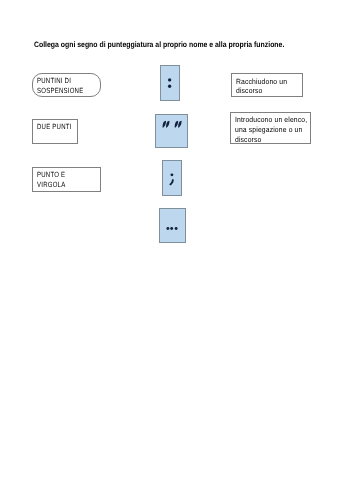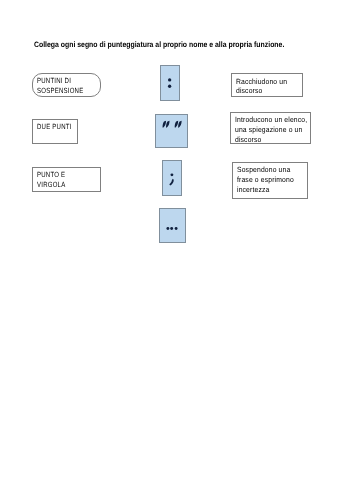--- a/index.html
+++ b/index.html
@@ -96,21 +96,14 @@
         <div>discorso</div>
     </div>
   </div>
   <div class="wbox funcbox" style="left:229.7px;top:112.1px;width:81px;height:31.5px;">
     <div class="txt">
       <div>Introducono un elenco,</div>
         <div>una spiegazione o un</div>
         <div>discorso</div>
     </div>
   </div>
-  <div class="wbox funcbox" style="left:231.7px;top:162.1px;width:76.2px;height:37.0px;">
-    <div class="txt">
-      <div>Sospendono una</div>
-        <div>frase o esprimono</div>
-        <div>incertezza</div>
-    </div>
-  </div>
 
 </div>
 
 </body></html>

